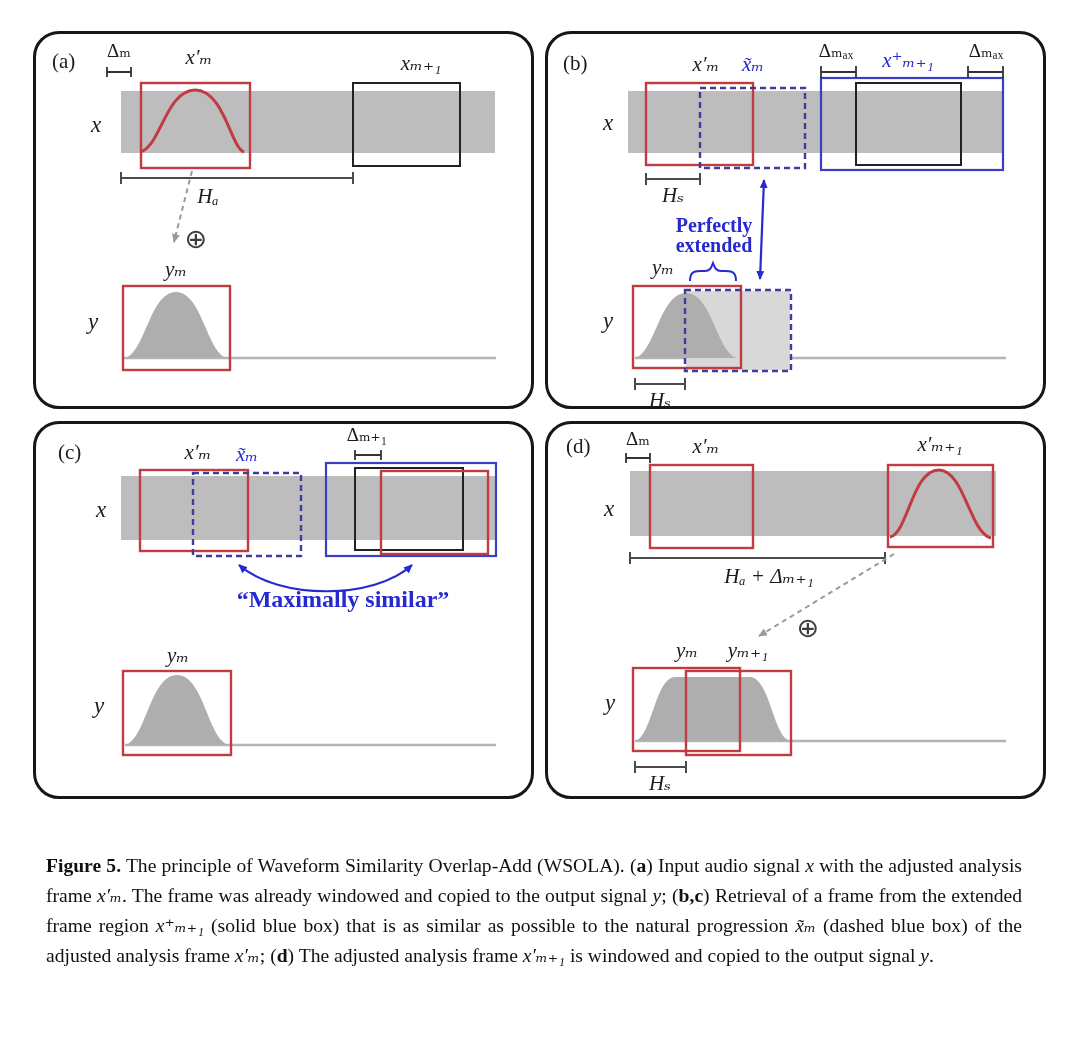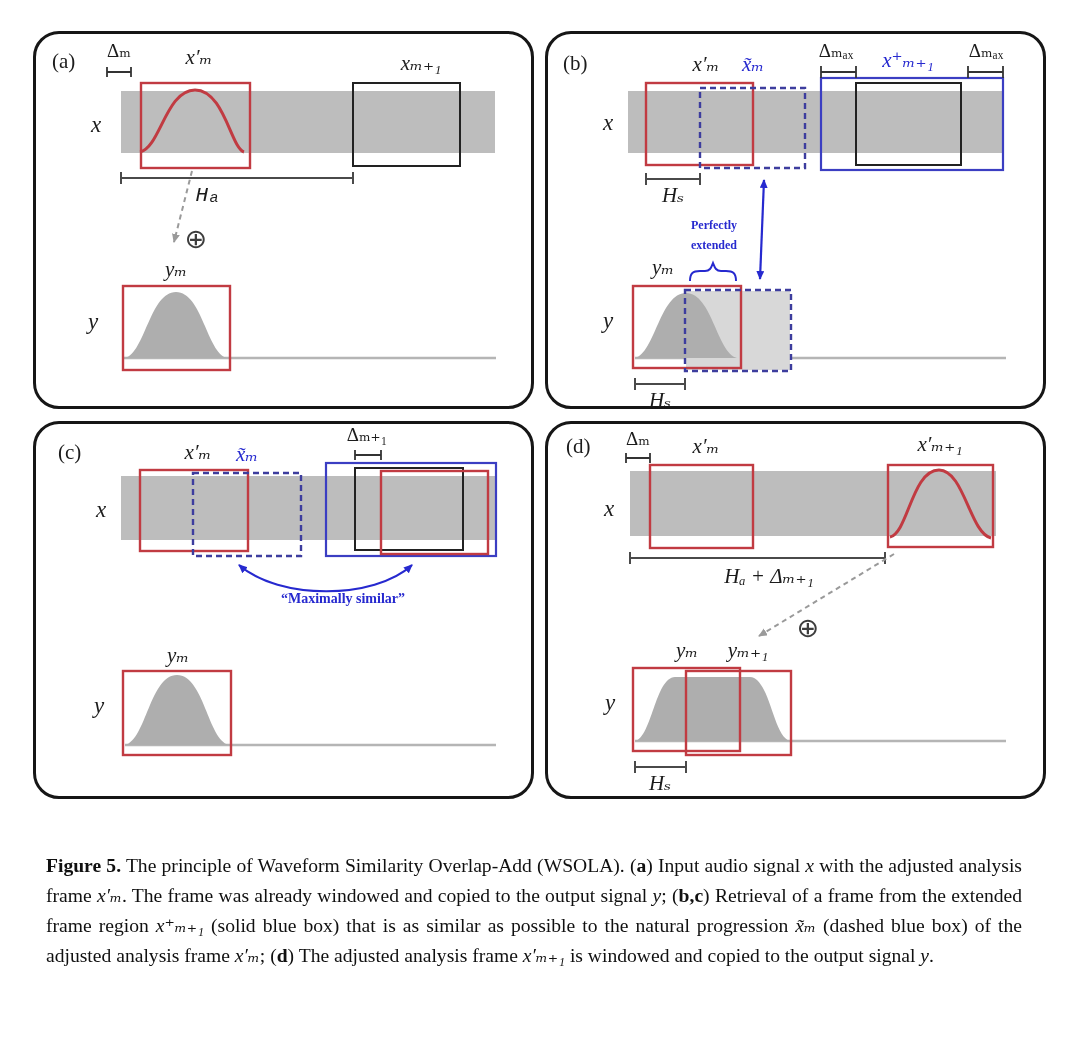--- a/index.html
+++ b/index.html
@@ -11,21 +11,21 @@
   .lbl{position:absolute;font-family:"Liberation Serif","DejaVu Serif","DejaVu Sans",serif;
        font-size:21px;color:#1c1c1c;white-space:nowrap;transform:translateX(-50%);line-height:1.05;}
   .lbl.left{transform:none;}
   .m{font-style:italic;}
   .blue{color:#2629cf;}
   .sm{font-size:19px;}
   .tag{font-size:21px;}
   .sig{font-size:23px;font-style:italic;}
   .oplus{position:absolute;transform:translate(-50%,-50%);font-family:"DejaVu Sans",sans-serif;
          font-size:27px;color:#3d3d3d;}
-  .note{font-weight:600;font-size:12px;text-align:center;line-height:20px;}
+  .note{font-weight:600;font-size:20px;text-align:center;line-height:20px;}
   .caption{position:absolute;left:46px;top:851px;width:976px;margin:0;font-size:19.6px;
            line-height:30px;text-align:justify;color:#101010;}
   .caption .b{font-weight:bold;}
   .caption .i{font-style:italic;}
 </style>
 </head>
 <body>
 
 <div class="page">
 
@@ -45,21 +45,21 @@
       <line x1="156" y1="137" x2="138" y2="208" stroke="#9a9a9a" stroke-width="2" stroke-dasharray="5 4" marker-end="url(#ag)"></line>
       <line x1="87" y1="324" x2="460" y2="324" stroke="#b5b5b5" stroke-width="2.5"></line>
       <path d="M89,324 C109,319 114,258 140,258 C166,258 171,319 191,324 Z" fill="#aeaeae"></path>
       <rect x="87" y="252" width="107" height="84" fill="none" stroke="#c13b42" stroke-width="2.4"></rect>
     </svg>
     <span class="lbl tag left" style="left:16px;top:16px;">(a)</span>
     <span class="lbl sm" style="left:83px;top:7px;">Δₘ</span>
     <span class="lbl m" style="left:163px;top:12px;">x′ₘ</span>
     <span class="lbl m" style="left:385px;top:18px;">xₘ₊₁</span>
     <span class="lbl sig" style="left:60px;top:79px;">x</span>
-    <span class="lbl m" style="left:172px;top:151px;font-family:Liberation Mono, monospace;">Hₐ</span>
+    <span class="lbl m" style="left:172px;top:151px;">Hₐ</span>
     <span class="oplus" style="left:160px;top:204px;">⊕</span>
     <span class="lbl m" style="left:140px;top:224px;">yₘ</span>
     <span class="lbl sig" style="left:57px;top:276px;">y</span>
   </div>
 
   <div class="panel" style="left:545px;top:31px;">
     <svg width="495" height="372" viewBox="0 0 495 372">
       <defs>
         <marker id="bbe" markerWidth="12" markerHeight="10" refX="8" refY="4" orient="auto" markerUnits="userSpaceOnUse">
           <path d="M0,0 L9,4 L0,8 z" fill="#2629cf"></path>
@@ -119,21 +119,21 @@
       <path d="M203,141 C243,176 338,176 376,141" fill="none" stroke="#2629cf" stroke-width="2.2" marker-start="url(#cbs)" marker-end="url(#cbe)"></path>
       <line x1="89" y1="321" x2="460" y2="321" stroke="#b5b5b5" stroke-width="2.5"></line>
       <path d="M89,321 C110,316 114,251 141,251 C168,251 172,316 193,321 Z" fill="#aeaeae"></path>
       <rect x="87" y="247" width="108" height="84" fill="none" stroke="#c13b42" stroke-width="2.4"></rect>
     </svg>
     <span class="lbl tag left" style="left:22px;top:17px;">(c)</span>
     <span class="lbl m" style="left:162px;top:17px;">x′ₘ</span>
     <span class="lbl m blue" style="left:211px;top:19px;">x̃ₘ</span>
     <span class="lbl sm" style="left:331px;top:1px;text-align:right;">Δₘ₊₁</span>
     <span class="lbl sig" style="left:65px;top:74px;">x</span>
-    <span class="lbl sm note blue" style="left:307px;top:165px;font-size:14px;">“Maximally similar”</span>
+    <span class="lbl sm note blue" style="left:307px;top:165px;font-size:24px;">“Maximally similar”</span>
     <span class="lbl m" style="left:142px;top:220px;">yₘ</span>
     <span class="lbl sig" style="left:63px;top:270px;">y</span>
   </div>
 
   <div class="panel" style="left:545px;top:421px;">
     <svg width="495" height="372" viewBox="0 0 495 372">
       <defs>
         <marker id="dg" markerWidth="12" markerHeight="10" refX="8" refY="4" orient="auto" markerUnits="userSpaceOnUse">
           <path d="M0,0 L9,4 L0,8 z" fill="#9a9a9a"></path>
         </marker>

